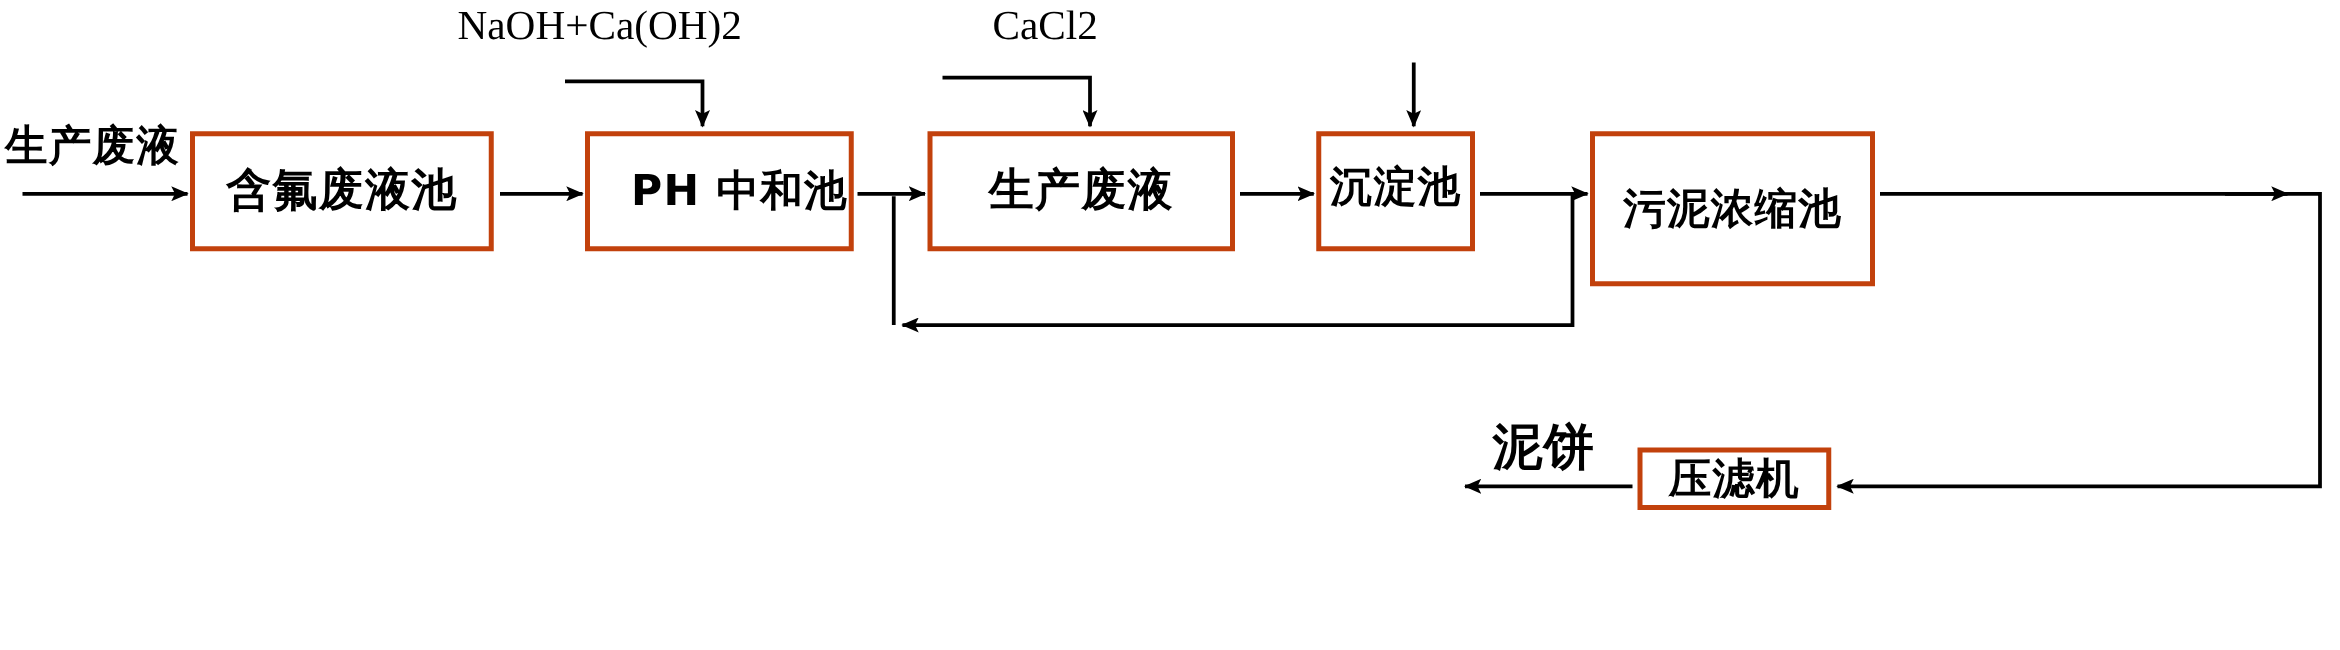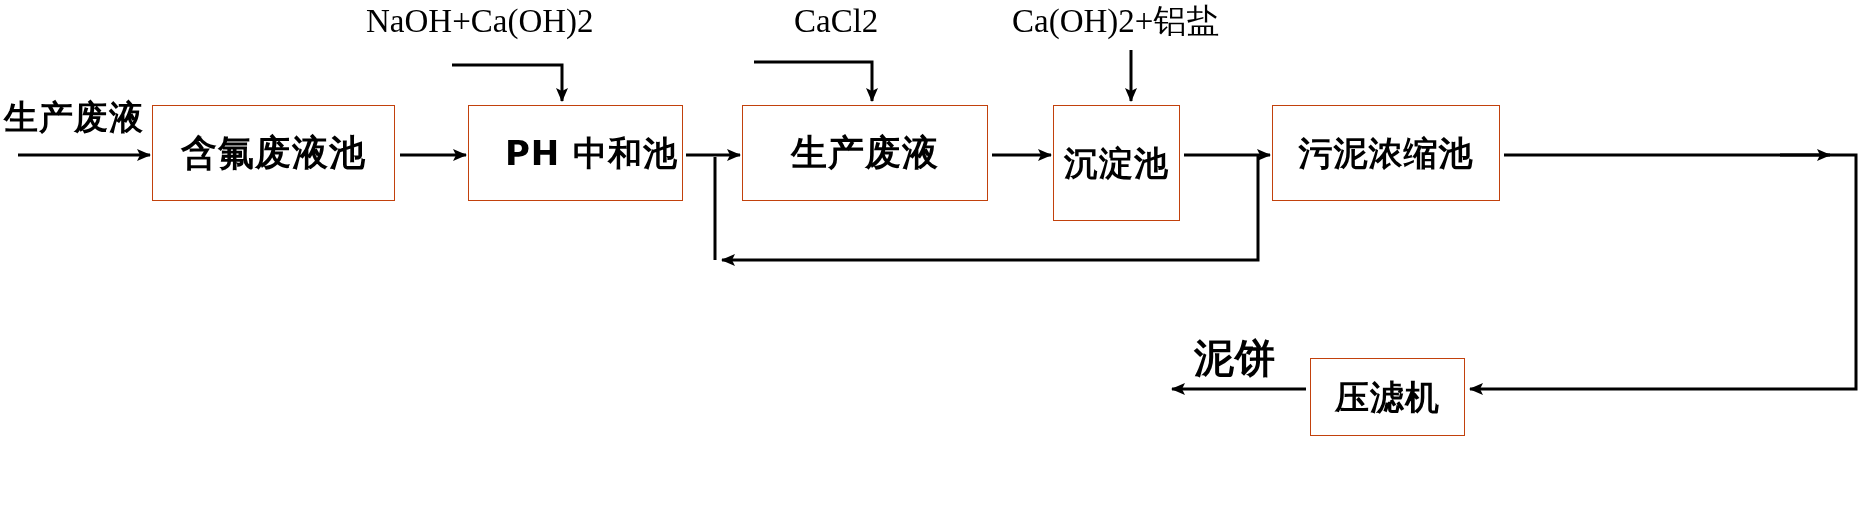--- a/index.html
+++ b/index.html
@@ -19,21 +19,21 @@
   #svg-layer {
     position: absolute;
     left: 0;
     top: 0;
     width: 1872px;
     height: 520px;
   }
   .node {
     position: absolute;
     box-sizing: border-box;
-    border: 1px solid #c2410c;
+    border: 4px solid #c2410c;
     background: #ffffff;
     display: flex;
     align-items: center;
     justify-content: center;
     color: #000000;
     font-family: "DejaVu Sans", "Liberation Sans", sans-serif;
     font-weight: 700;
     letter-spacing: 1px;
     white-space: nowrap;
     z-index: 3;
@@ -112,36 +112,35 @@
   </div>
 
   <div class="node" style="left:468px; top:105px; width:215px; height:96px; font-size:34px;padding-left:32px;">
     <span class="node-label">PH 中和池</span>
   </div>
 
   <div class="node" style="left:742px; top:105px; width:246px; height:96px; font-size:36px;">
     <span class="node-label">生产废液</span>
   </div>
 
-  <div class="node" style="left:1053px; top:105px; width:127px; height:116px; font-size:34px;">
+  <div class="node" style="left:1053px; top:105px; width:127px; height:96px; font-size:34px;font-family:Liberation Mono, monospace;">
     <span class="node-label">沉淀池</span>
   </div>
 
-  <div class="node" style="left:1272px; top:105px; width:228px; height:96px; font-size:34px;">
+  <div class="node" style="left:1272px; top:105px; width:228px; height:124px; font-size:34px;">
     <span class="node-label">污泥浓缩池</span>
   </div>
 
 
-  <div class="node" style="left:1310px; top:358px; width:155px; height:78px; font-size:34px;">
+  <div class="node" style="left:1310px; top:358px; width:155px; height:50px; font-size:34px;">
     <span class="node-label">压滤机</span>
   </div>
 
   <div class="free-label label-cn" style="left:4px; top:100px; font-size:34px;">生产废液</div>
 
   <div class="free-label label-serif" style="left:366px; top:5px; font-size:33px;">NaOH+Ca(OH)2</div>
 
   <div class="free-label label-serif" style="left:758px; top:5px; font-size:33px;margin-left:36px;">CaCl2</div>
 
-  <div class="free-label label-serif" style="left:1012px; top:5px; font-size:33px;">Ca(OH)2+铝盐</div>
 
   <div class="free-label label-cn" style="left:1194px; top:338px; font-size:40px;">泥饼</div>
 
 </div>
 
 </body></html>

